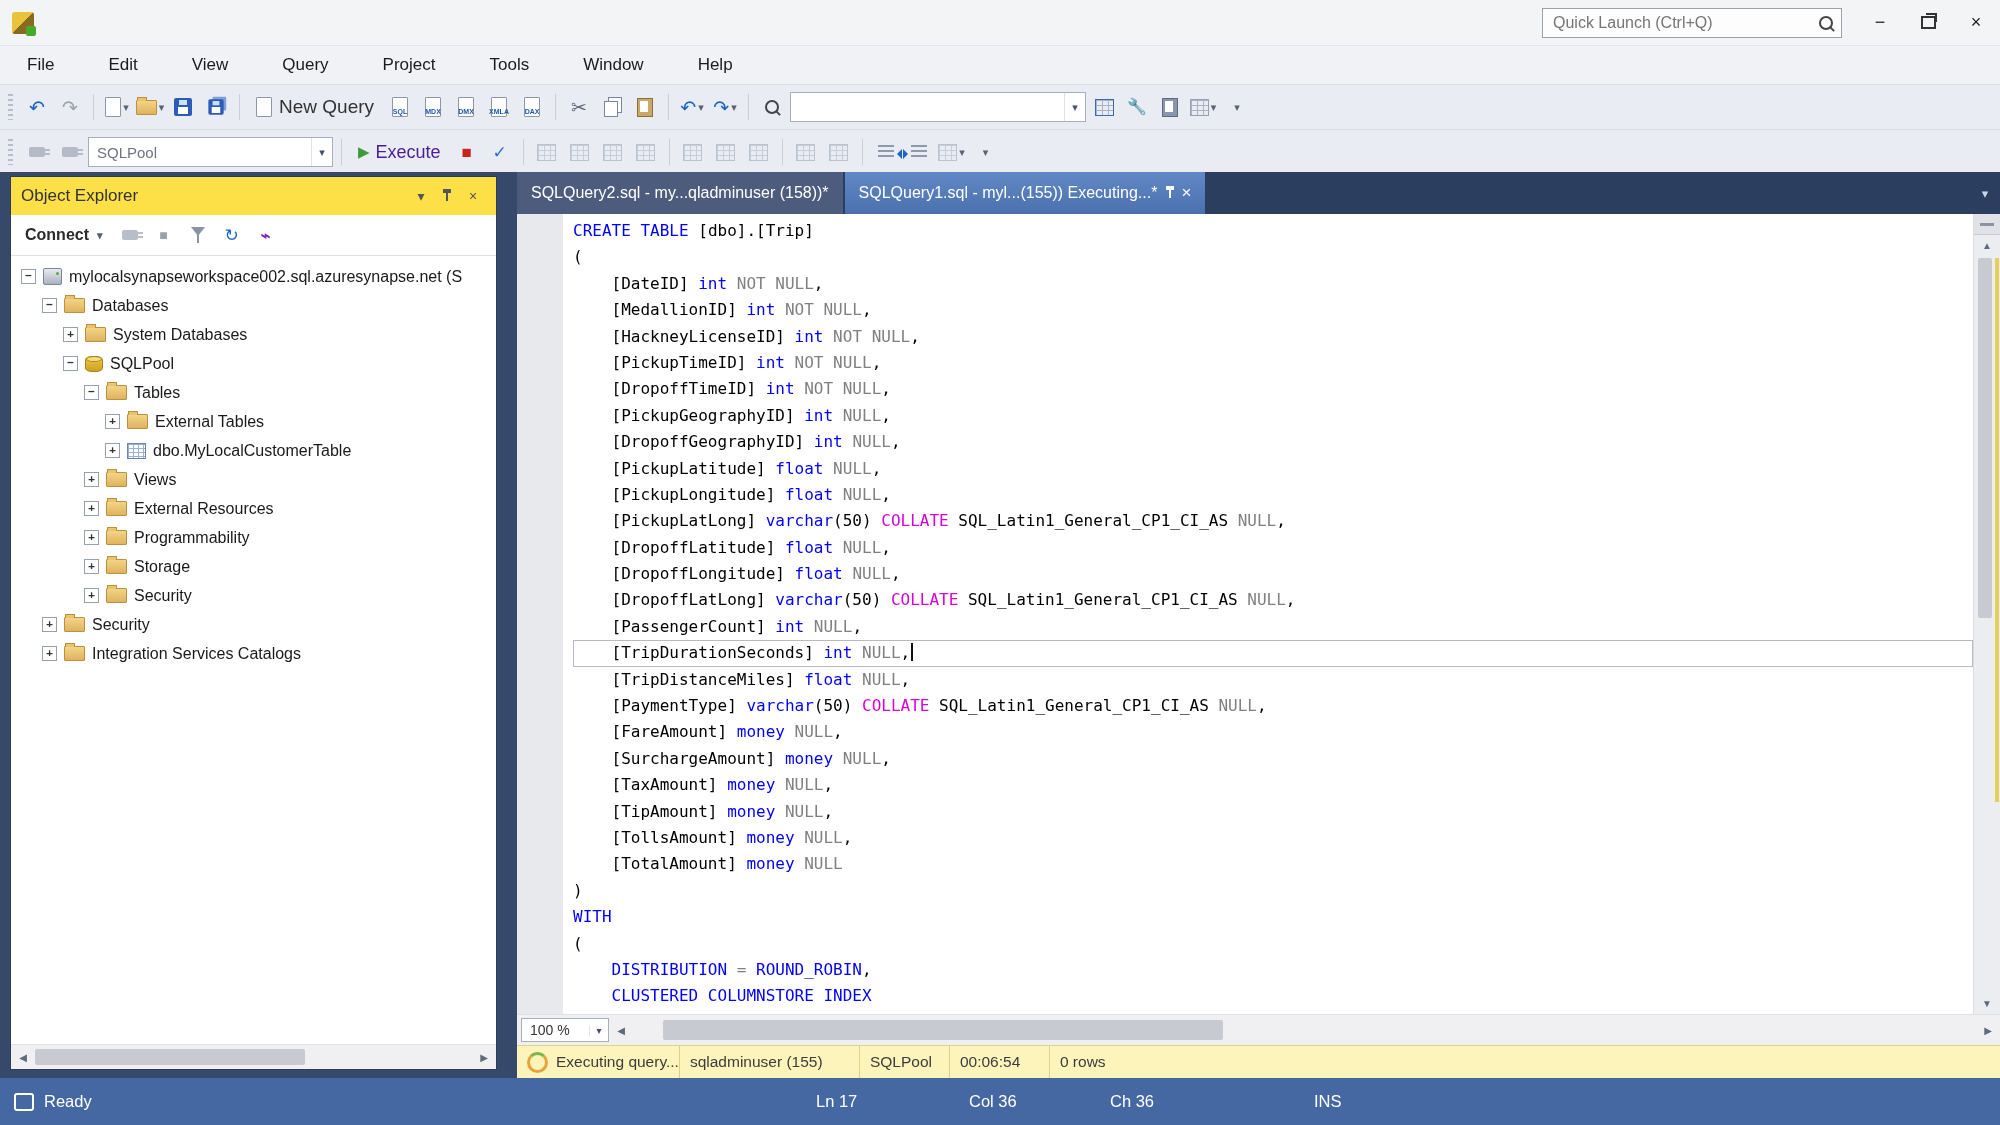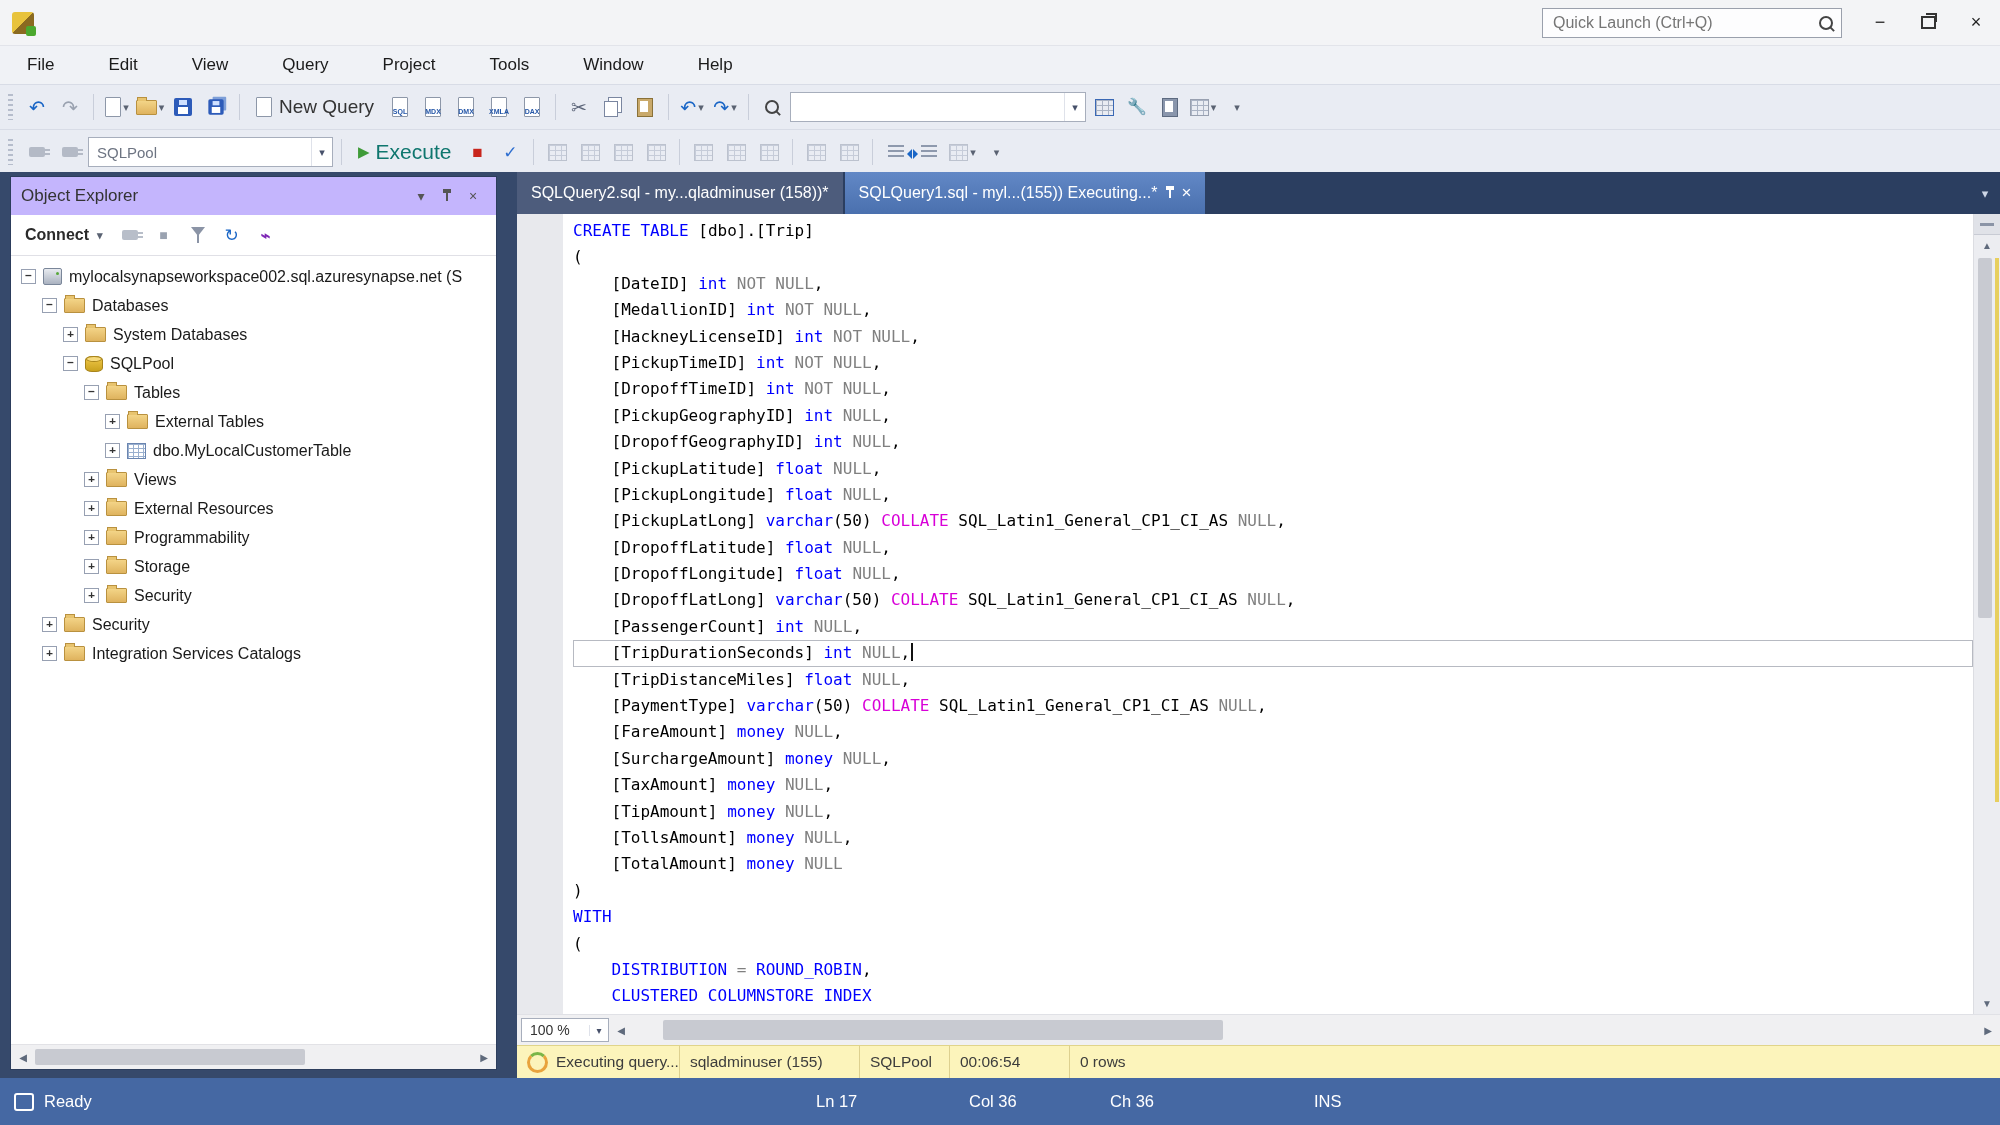--- a/index.html
+++ b/index.html
@@ -42,35 +42,35 @@
   .folder-ic::before{content:"";position:absolute;top:-4px;left:0;width:8px;height:3px;background:#e8c46f;border:1px solid #b9913f;border-bottom:none;}
   .pages-ic{width:12px;height:14px;background:#fff;border:1px solid #7a86a0;box-shadow:4px -4px 0 -1px #fff,4px -4px 0 0 #7a86a0;margin:4px 0 0 -2px;}
   .clip-ic{width:14px;height:17px;background:#c9a96a;border:1px solid #8a7137;position:relative;}
   .clip-ic::before{content:"";position:absolute;left:2px;top:2px;width:8px;height:11px;background:#fff;}
   .combo{height:30px;background:#fff;border:1px solid #a7aebc;display:flex;align-items:center;box-sizing:border-box;}
   .combo input{border:none;outline:none;flex:1;font-size:15px;padding:0 6px;font-family:"Liberation Sans",sans-serif;background:transparent;}
   .combo .dd{width:20px;height:100%;display:flex;align-items:center;justify-content:center;font-size:11px;color:#46506a;border-left:1px solid #dfe2ea;}
   .combo-label{flex:1;font-size:15px;color:#6d7482;padding:0 8px;white-space:nowrap;overflow:hidden;}
   .exec-btn{display:flex;align-items:center;gap:6px;padding:0 8px;height:32px;}
   .exec-btn .play{color:#3f9b38;font-size:15px;}
-  .exec-btn .lbl{font-size:21px;color:#0f766e;}
+  .exec-btn .lbl{font-size:18px;color:#4c1d95;}
   .grid-ic{width:17px;height:15px;border:1px solid #98a0b0;background:linear-gradient(#fff,#e7ebf2);background-image:linear-gradient(#aab3c4 1px,transparent 1px),linear-gradient(90deg,#aab3c4 1px,transparent 1px);background-size:6px 5px;opacity:.55;}
   .plug-ic{width:16px;height:10px;background:#a7aebc;border-radius:2px;position:relative;opacity:.8;}
   .plug-ic::before{content:"";position:absolute;right:-5px;top:2px;width:5px;height:2px;background:#a7aebc;box-shadow:0 4px 0 #a7aebc;}
   .indent-ic{width:16px;height:14px;background:repeating-linear-gradient(180deg,#8e99ad 0 2px,transparent 2px 5px);position:relative;}
   .indent-ic::after{content:"";position:absolute;top:4px;width:0;height:0;border:5px solid transparent;}
   .indent-ic.right::after{left:-8px;border-left-color:#1a66c6;}
   .indent-ic.left::after{right:-8px;border-right-color:#1a66c6;}
 
   
   .content{position:absolute;top:172px;left:0;right:0;bottom:47px;background:#36496b;}
 
   
   .object-explorer{position:absolute;left:10px;top:4px;width:487px;bottom:8px;background:#fff;display:flex;flex-direction:column;border:1px solid #2c3d5c;box-sizing:border-box;}
-  .oe-header{height:38px;background:#c4b5fd;display:flex;align-items:center;padding:0 10px;font-size:17px;color:#333;flex:0 0 auto;}
+  .oe-header{height:38px;background:#fde047;display:flex;align-items:center;padding:0 10px;font-size:17px;color:#333;flex:0 0 auto;}
   .oe-hbtn{width:26px;height:26px;display:flex;align-items:center;justify-content:center;color:#555;font-size:14px;}
   .pin-shape{display:inline-block;width:2px;height:10px;background:#555;position:relative;}
   .pin-shape::before{content:"";position:absolute;top:-2px;left:-3px;width:8px;height:4px;background:#555;}
   .oe-toolbar{height:40px;border-bottom:1px solid #e0e0e6;display:flex;align-items:center;padding:0 8px;gap:8px;flex:0 0 auto;}
   .connect-btn{display:flex;align-items:center;gap:6px;font-size:16px;color:#2b2b2b;padding:0 6px;height:30px;font-weight:bold;}
   .oe-ic{width:26px;height:28px;display:flex;align-items:center;justify-content:center;}
   .funnel{width:0;height:0;border:7px solid transparent;border-top:9px solid #8b94a6;position:relative;}
   .funnel::after{content:"";position:absolute;left:-1px;top:-2px;width:2px;height:9px;background:#8b94a6;}
   .zigzag{font-size:16px;color:#7e27b5;font-weight:bold;}
   .oe-tree{flex:1;padding-top:6px;font-size:16px;color:#1a1a1a;overflow:hidden;}
@@ -126,21 +126,21 @@
   .eh-track{flex:1;position:relative;height:100%;}
   .eh-thumb{position:absolute;left:30px;top:5px;width:560px;height:20px;background:#c8cad1;border-radius:2px;}
 
   .exec-bar{height:32px;background:#fcf4bb;border-top:1px solid #e0d48a;display:flex;align-items:center;font-size:15.5px;color:#3c3c3c;flex:0 0 auto;}
   .spinner{width:15px;height:15px;border:3px solid #e8a33d;border-top-color:#7ab648;border-radius:50%;margin:0 8px 0 10px;flex:0 0 auto;}
   .exec-cell{height:100%;display:flex;align-items:center;padding:0 10px;border-left:1px solid #ddd08f;box-sizing:border-box;white-space:nowrap;overflow:hidden;}
   .c-server{width:290px;margin-left:auto;}
   .c-user{width:180px;}
   .c-db{width:90px;}
   .c-time{width:100px;}
-  .c-rows{width:93px;margin-left:20px;}
+  .c-rows{width:93px;}
 
   
   .statusbar{position:absolute;left:0;right:0;bottom:0;height:47px;background:#4568a3;color:#fff;font-size:16.5px;}
   .sb-abs{position:absolute;top:0;bottom:0;display:flex;align-items:center;}
   .sb-ready-ic{width:16px;height:14px;border:2px solid #fff;border-radius:3px;}
 </style>
 </head>
 <body>
 
 <div class="app">

